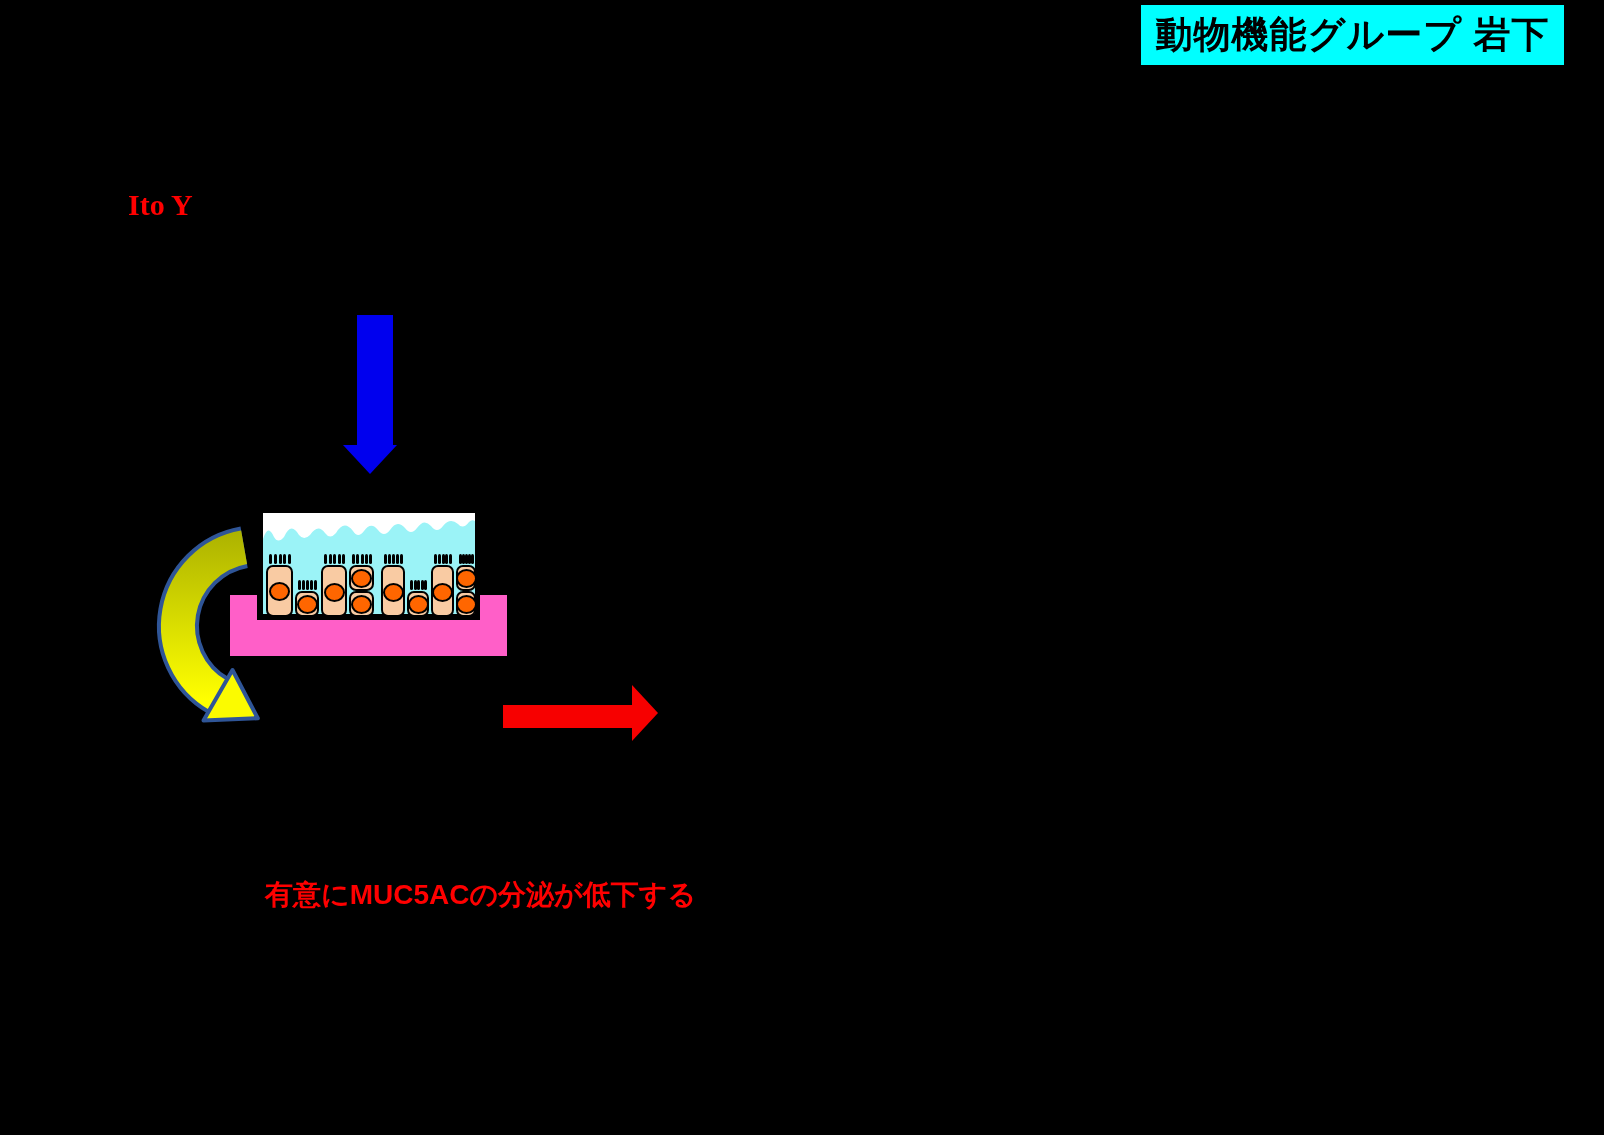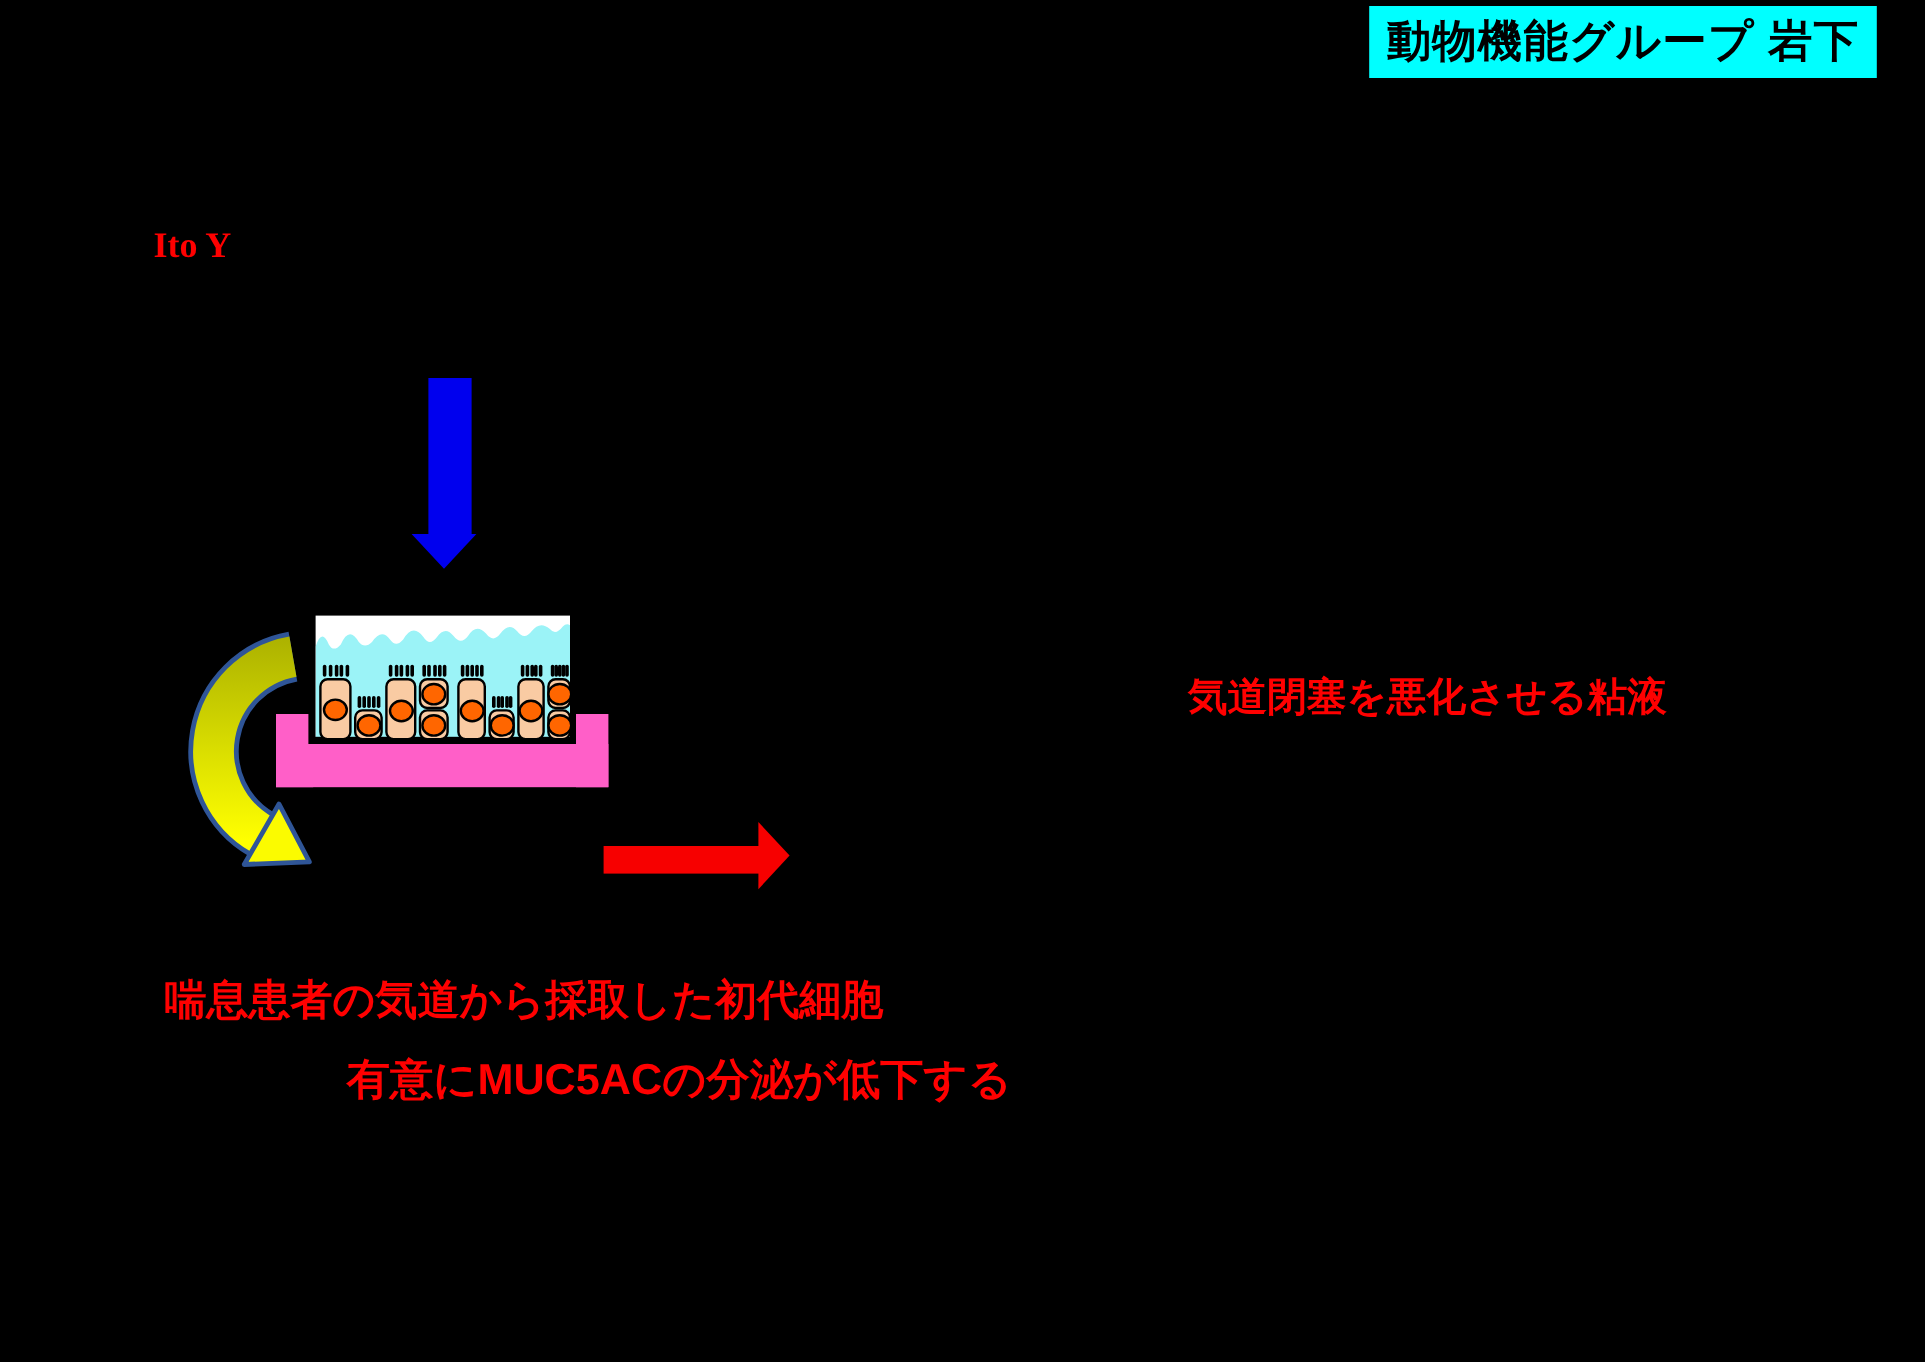--- a/index.html
+++ b/index.html
@@ -16,21 +16,21 @@
   }
   
   .serif-red{color:#FF0000;font-family:"Liberation Serif","DejaVu Serif",serif;font-weight:bold;white-space:nowrap;text-align:center;}
   .author{left:128px;top:188px;font-size:30px;}
   .student-note{left:1250px;top:188px;font-size:29px;}
   
   .goth-red{color:#FF0000;font-weight:bold;white-space:nowrap;}
   .mucus-label{left:990px;top:559px;font-size:33px;}
   .mucin-label{left:650px;top:607px;font-size:33px;}
   .cells-label{left:137px;top:810px;font-size:35px;}
-  .result-label{left:265px;top:876px;font-size:36px;margin-left:24px;}
+  .result-label{left:265px;top:876px;font-size:28px;}
   
   .blue-shaft{left:357px;top:315px;width:36px;height:131px;background:#0000EE;}
   .blue-head{left:343px;top:445px;width:0;height:0;
     border-left:27px solid transparent;border-right:27px solid transparent;
     border-top:29px solid #0000EE;}
   
   .red-shaft{left:503px;top:705px;width:130px;height:23px;background:#F70000;}
   .red-head{left:632px;top:685px;width:0;height:0;
     border-top:28px solid transparent;border-bottom:28px solid transparent;
     border-left:26px solid #F70000;}
@@ -147,17 +147,15 @@
       </linearGradient>
     </defs>
     <path d="M244.1 547.2 A80 80 0 0 0 218 695.3" fill="none" stroke="#2F5597" stroke-width="42"></path>
     <path d="M244.1 547.2 A80 80 0 0 0 218 695.3" fill="none" stroke="url(#ygrad)" stroke-width="34"></path>
     <polygon points="232.5,670 257.8,718.3 203.5,720.4" fill="#FBFB00" stroke="#2F5597" stroke-width="4" stroke-linejoin="round"></polygon>
   </svg>
 
   <div class="abs red-shaft"></div>
   <div class="abs red-head"></div>
 
-  <div class="abs goth-red mucus-label">気道閉塞を悪化させる粘液</div>
-  <div class="abs goth-red cells-label">喘息患者の気道から採取した初代細胞</div>
   <div class="abs goth-red result-label">有意にMUC5ACの分泌が低下する</div>
 
 </div>
 
 </body></html>

